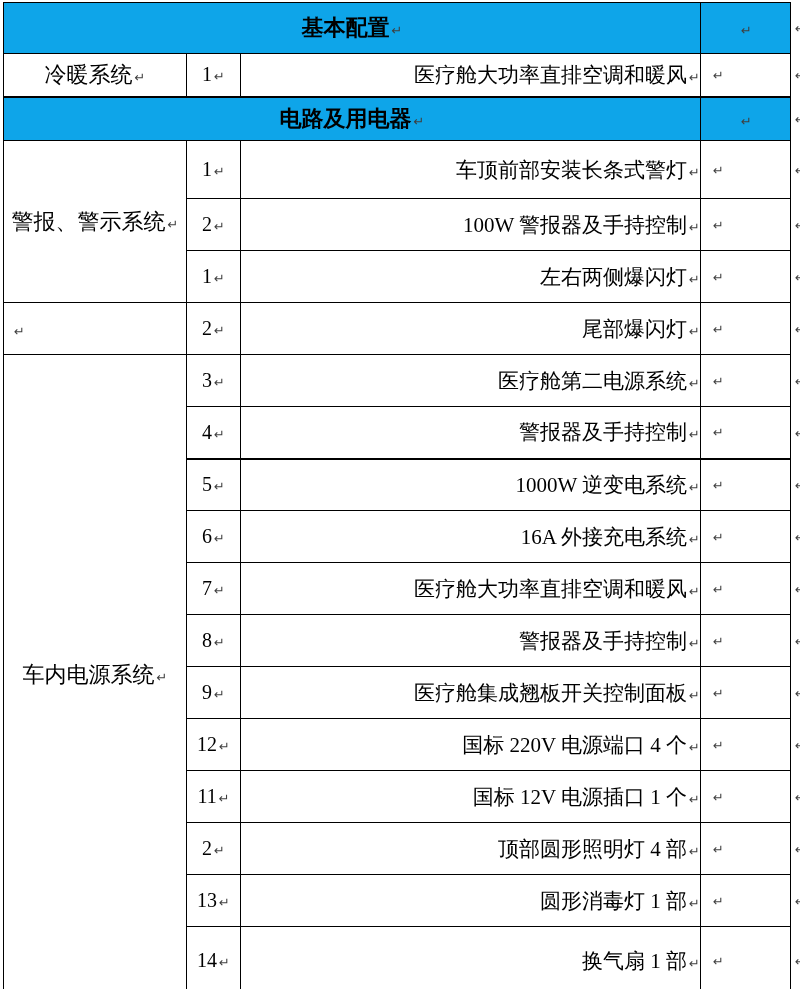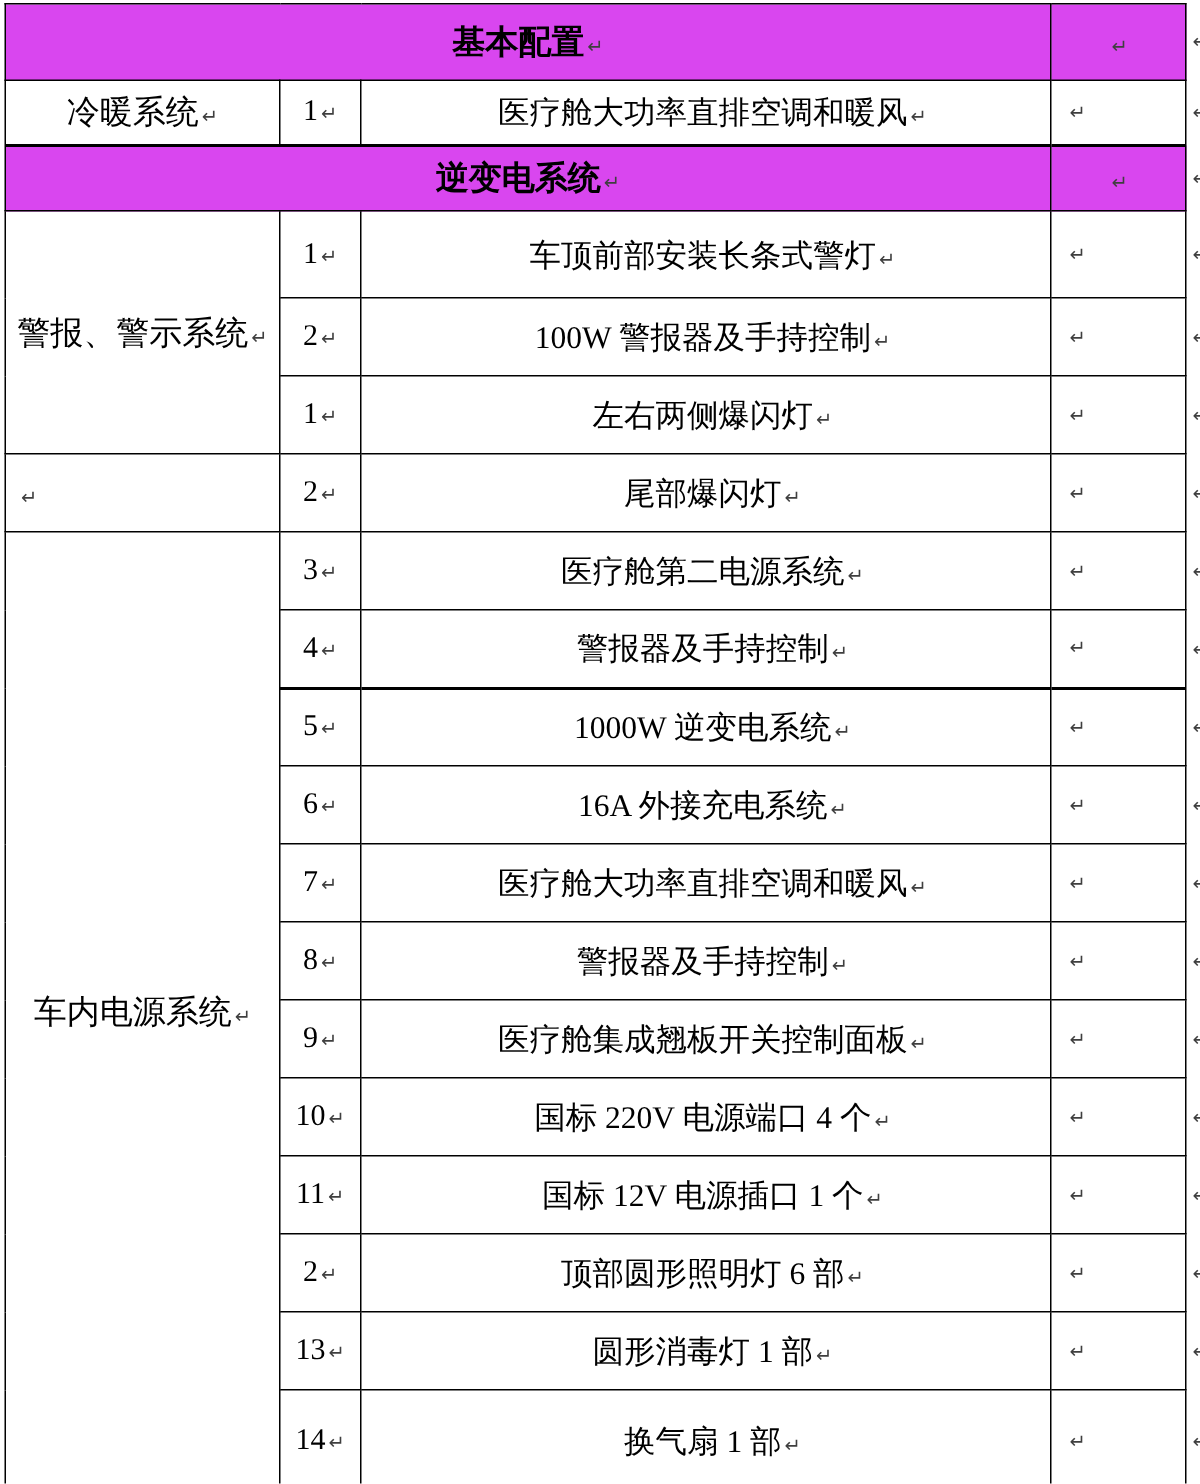--- a/index.html
+++ b/index.html
@@ -10,28 +10,28 @@
   #doc{position:relative;width:800px;height:989px;}
   table#cfg{
     border-collapse:collapse;table-layout:fixed;
     margin:2px 0 0 3px;width:797px;
   }
   td{
     border:1px solid #000;vertical-align:middle;padding:0;
     font-family:"Liberation Serif","DejaVu Serif",serif;
   }
   td.sec{
-    background:#d946ef;text-align:center;
+    background:#0ea5e9;text-align:center;
     font-weight:bold;font-size:22px;
   }
   td.sec.c4{text-align:center;}
   td.cat{text-align:center;font-size:22px;}
   td.cat.cat-empty{text-align:left;padding-left:8px;}
   td.num{text-align:center;font-size:20px;}
-  td.desc{text-align:center;font-size:21px;padding-left:9px;}
+  td.desc{text-align:right;font-size:21px;padding-left:9px;}
   td.c4{text-align:left;padding-left:10px;}
   td.sec.c4{padding-left:0;}
   td.rend{border:none;background:#fff;padding-left:2px;overflow:hidden;}
   .tt{border-top:2px solid #000 !important;}
   .pmark{
     font-family:"DejaVu Sans",sans-serif;font-size:13px;color:#3f3f3f;
     margin-left:2px;font-weight:normal;display:inline-block;
   }
 </style>
 </head>
@@ -53,21 +53,21 @@
           <td class="rend"><span class="pmark">↵</span></td>
         </tr>
         <tr style="height: 43px;">
           <td class="cat" rowspan="1"><span>冷暖系统</span><span class="pmark">↵</span></td>
           <td class="num"><span>1</span><span class="pmark">↵</span></td>
           <td class="desc"><span>医疗舱大功率直排空调和暖风</span><span class="pmark">↵</span></td>
           <td class="c4"><span class="pmark">↵</span></td>
           <td class="rend"><span class="pmark">↵</span></td>
         </tr>
         <tr style="height: 44px;">
-          <td class="sec tt" colspan="3"><span>逆变电系统</span><span class="pmark">↵</span></td>
+          <td class="sec tt" colspan="3"><span>电路及用电器</span><span class="pmark">↵</span></td>
           <td class="sec c4 tt"><span class="pmark">↵</span></td>
           <td class="rend"><span class="pmark">↵</span></td>
         </tr>
         <tr style="height: 58px;">
           <td class="cat" rowspan="3"><span>警报、警示系统</span><span class="pmark">↵</span></td>
           <td class="num"><span>1</span><span class="pmark">↵</span></td>
           <td class="desc"><span>车顶前部安装长条式警灯</span><span class="pmark">↵</span></td>
           <td class="c4"><span class="pmark">↵</span></td>
           <td class="rend"><span class="pmark">↵</span></td>
         </tr>
@@ -127,34 +127,34 @@
           <td class="c4"><span class="pmark">↵</span></td>
           <td class="rend"><span class="pmark">↵</span></td>
         </tr>
         <tr style="height: 52px;">
           <td class="num"><span>9</span><span class="pmark">↵</span></td>
           <td class="desc"><span>医疗舱集成翘板开关控制面板</span><span class="pmark">↵</span></td>
           <td class="c4"><span class="pmark">↵</span></td>
           <td class="rend"><span class="pmark">↵</span></td>
         </tr>
         <tr style="height: 52px;">
-          <td class="num"><span>10</span><span class="pmark">↵</span></td>
+          <td class="num"><span>12</span><span class="pmark">↵</span></td>
           <td class="desc"><span>国标 220V 电源端口 4 个</span><span class="pmark">↵</span></td>
           <td class="c4"><span class="pmark">↵</span></td>
           <td class="rend"><span class="pmark">↵</span></td>
         </tr>
         <tr style="height: 52px;">
           <td class="num"><span>11</span><span class="pmark">↵</span></td>
           <td class="desc"><span>国标 12V 电源插口 1 个</span><span class="pmark">↵</span></td>
           <td class="c4"><span class="pmark">↵</span></td>
           <td class="rend"><span class="pmark">↵</span></td>
         </tr>
         <tr style="height: 52px;">
           <td class="num"><span>2</span><span class="pmark">↵</span></td>
-          <td class="desc"><span>顶部圆形照明灯 6 部</span><span class="pmark">↵</span></td>
+          <td class="desc"><span>顶部圆形照明灯 4 部</span><span class="pmark">↵</span></td>
           <td class="c4"><span class="pmark">↵</span></td>
           <td class="rend"><span class="pmark">↵</span></td>
         </tr>
         <tr style="height: 52px;">
           <td class="num"><span>13</span><span class="pmark">↵</span></td>
           <td class="desc"><span>圆形消毒灯 1 部</span><span class="pmark">↵</span></td>
           <td class="c4"><span class="pmark">↵</span></td>
           <td class="rend"><span class="pmark">↵</span></td>
         </tr>
         <tr style="height: 68px;">

